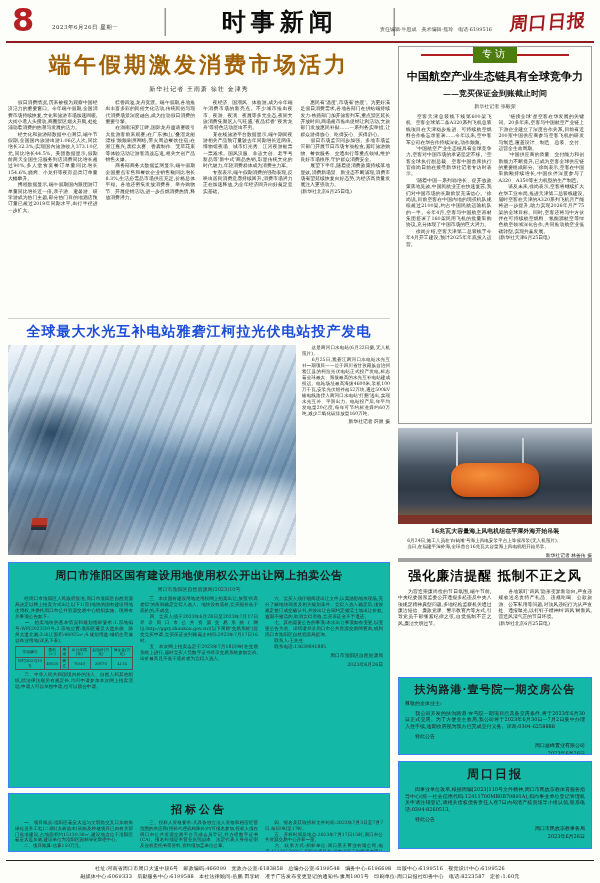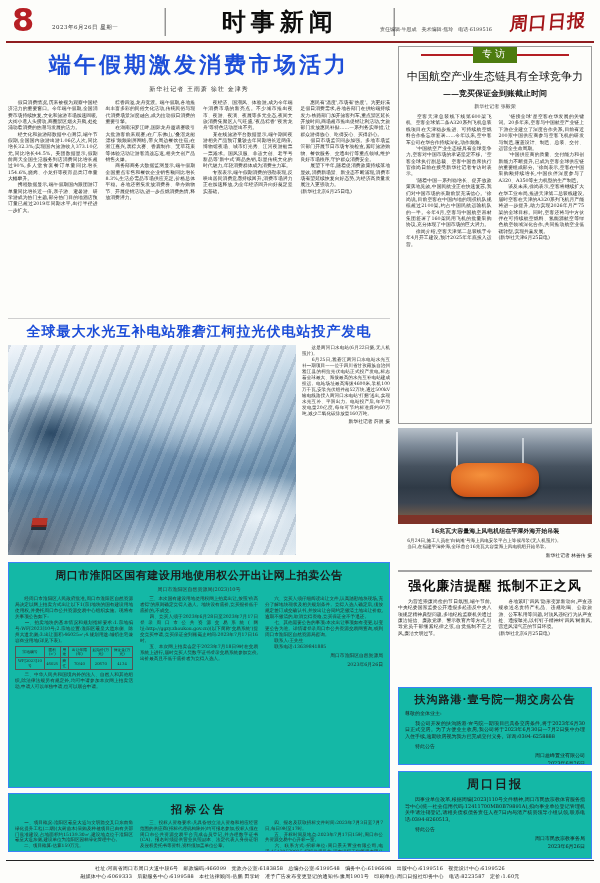--- a/index.html
+++ b/index.html
@@ -19,21 +19,21 @@
   .masthead { position:absolute; right:14px; top:10px; font-size:18px; font-weight:bold; color:#a31619; transform:skewX(-8deg) rotate(-3deg); letter-spacing:1px; }
 
   
   .left-col  { position:absolute; left:8px;  top:46px; width:382px; }
   .right-col { position:absolute; left:398px; top:46px; width:194px; }
 
   .jt { text-align:justify; }
   .pre { white-space:pre-line; }
 
   
-  .main-title { text-align:center; font-size:22px; font-weight:bold; letter-spacing:3px; margin-top:4px; color:#1d4ed8; }
+  .main-title { text-align:center; font-size:22px; font-weight:bold; letter-spacing:3px; margin-top:4px; color:#a16207; }
   .main-byline { text-align:center; font-size:6px; color:#333; margin:5px 0 6px; letter-spacing:1px; }
   .main-body { display:flex; gap:8px; height:212px; overflow:hidden; }
   .main-bodycol { flex:1; font-size:4.8px; line-height:1.32; color:#2a2a2a; }
 
   
   .solar { margin-top:6px; border-top:1px solid #cfcfcf; padding-top:4px; }
   .solar-title { text-align:center; font-size:14px; font-weight:bold; letter-spacing:1px; color:#1d4ed8; }
   .solar-row { display:flex; gap:6px; margin-top:4px; height:210px; }
   .solar-photo { width:288px; height:210px; position:relative; overflow:hidden; flex:none;
     background:
@@ -63,37 +63,37 @@
   .tender-box { margin-top:5px; padding:8px 6px; height:59px; overflow:hidden; }
   .tender-title { text-align:center; font-size:11px; font-weight:bold; letter-spacing:3px; }
   .tender-cols { display:flex; gap:7px; margin-top:3px; height:50px; overflow:hidden; }
   .tender-col { flex:1; font-size:4.5px; line-height:1.28; color:#2a2a2a; }
 
   
   .interview-box { border:1px solid #9a9a9a; padding:0 7px 5px; height:378px; overflow:hidden; }
   .tag-row { display:flex; align-items:center; justify-content:center; margin-top:-1px; }
   .tag-line { height:2px; background:#b41e23; width:52px; }
   .tag { background:#4d7c0f; color:#fff; font-size:10px; font-weight:normal; letter-spacing:3px; padding:1px 9px 2px; }
-  .iv-title { text-align:center; font-size:11px; font-weight:normal; margin-top:6px; color:#0a0a0a; }
+  .iv-title { text-align:center; font-size:11px; font-weight:bold; margin-top:6px; color:#0a0a0a; }
   .iv-sub { text-align:center; font-size:8px; font-weight:bold; color:#222; margin-top:4px; }
   .iv-byline { text-align:center; font-size:5px; color:#444; margin:4px 0 5px; }
   .iv-cols { display:flex; gap:7px; height:312px; overflow:hidden; }
   .iv-col { flex:1; font-size:4.8px; line-height:1.33; color:#2a2a2a; }
 
   .wind-photo { margin-top:4px; width:100%; height:96px; position:relative; overflow:hidden;
     background:linear-gradient(180deg,#b9c2cb 0%,#7e8b99 18%,#46525f 40%,#2f3a46 62%,#3c4551 78%,#6e5a4b 92%,#8a4a38 100%); }
   .wind-photo .mast1 { position:absolute; left:30%; top:4px; width:2px; height:58px; background:rgba(228,233,238,.85); }
   .wind-photo .mast2 { position:absolute; left:64%; top:10px; width:1.5px; height:48px; background:rgba(228,233,238,.7); }
   .wind-photo .nacelle { position:absolute; left:50%; top:36%; width:88px; height:34px; margin-left:-44px; border-radius:16px/14px;
     background:radial-gradient(ellipse at 35% 35%, #f5913c, #d95f1d 60%, #a63c12); box-shadow:0 2px 3px rgba(0,0,0,.5); }
   .wind-photo .deck { position:absolute; bottom:0; left:0; right:0; height:9px; background:#7e3328; }
   .wind-caption-title { font-size:6px; font-weight:bold; text-align:center; margin-top:3px; }
   .wind-caption { font-size:4.6px; line-height:1.3; color:#2a2a2a; margin-top:2px; }
 
-  .integrity { margin-top:12px; border-top:2px solid #a3a3a3; padding-top:5px; }
+  .integrity { margin-top:0; border-top:4px solid #a3a3a3; padding-top:5px; }
   .integrity-title { text-align:center; font-size:13px; font-weight:bold; letter-spacing:1px; color:#0a0a0a; }
   .integrity-cols { display:flex; gap:7px; margin-top:4px; height:86px; overflow:hidden; }
   .integrity-col { flex:1; font-size:4.8px; line-height:1.33; color:#2a2a2a; }
 
   .handover-box { margin-top:2px; padding:4px 6px 3px; height:78px; overflow:hidden; }
   .notice-title { text-align:center; font-size:11px; font-weight:bold; letter-spacing:1px; }
   .notice-body { font-size:5px; line-height:1.35; margin-top:3px; color:#222; }
   .notice-sign { text-align:right; font-size:5px; margin-top:2px; }
   .cancel-box { margin-top:6px; padding:4px 6px 3px; height:88px; overflow:hidden; }
   .cancel-title { text-align:center; font-size:12px; font-weight:bold; letter-spacing:2px; }

